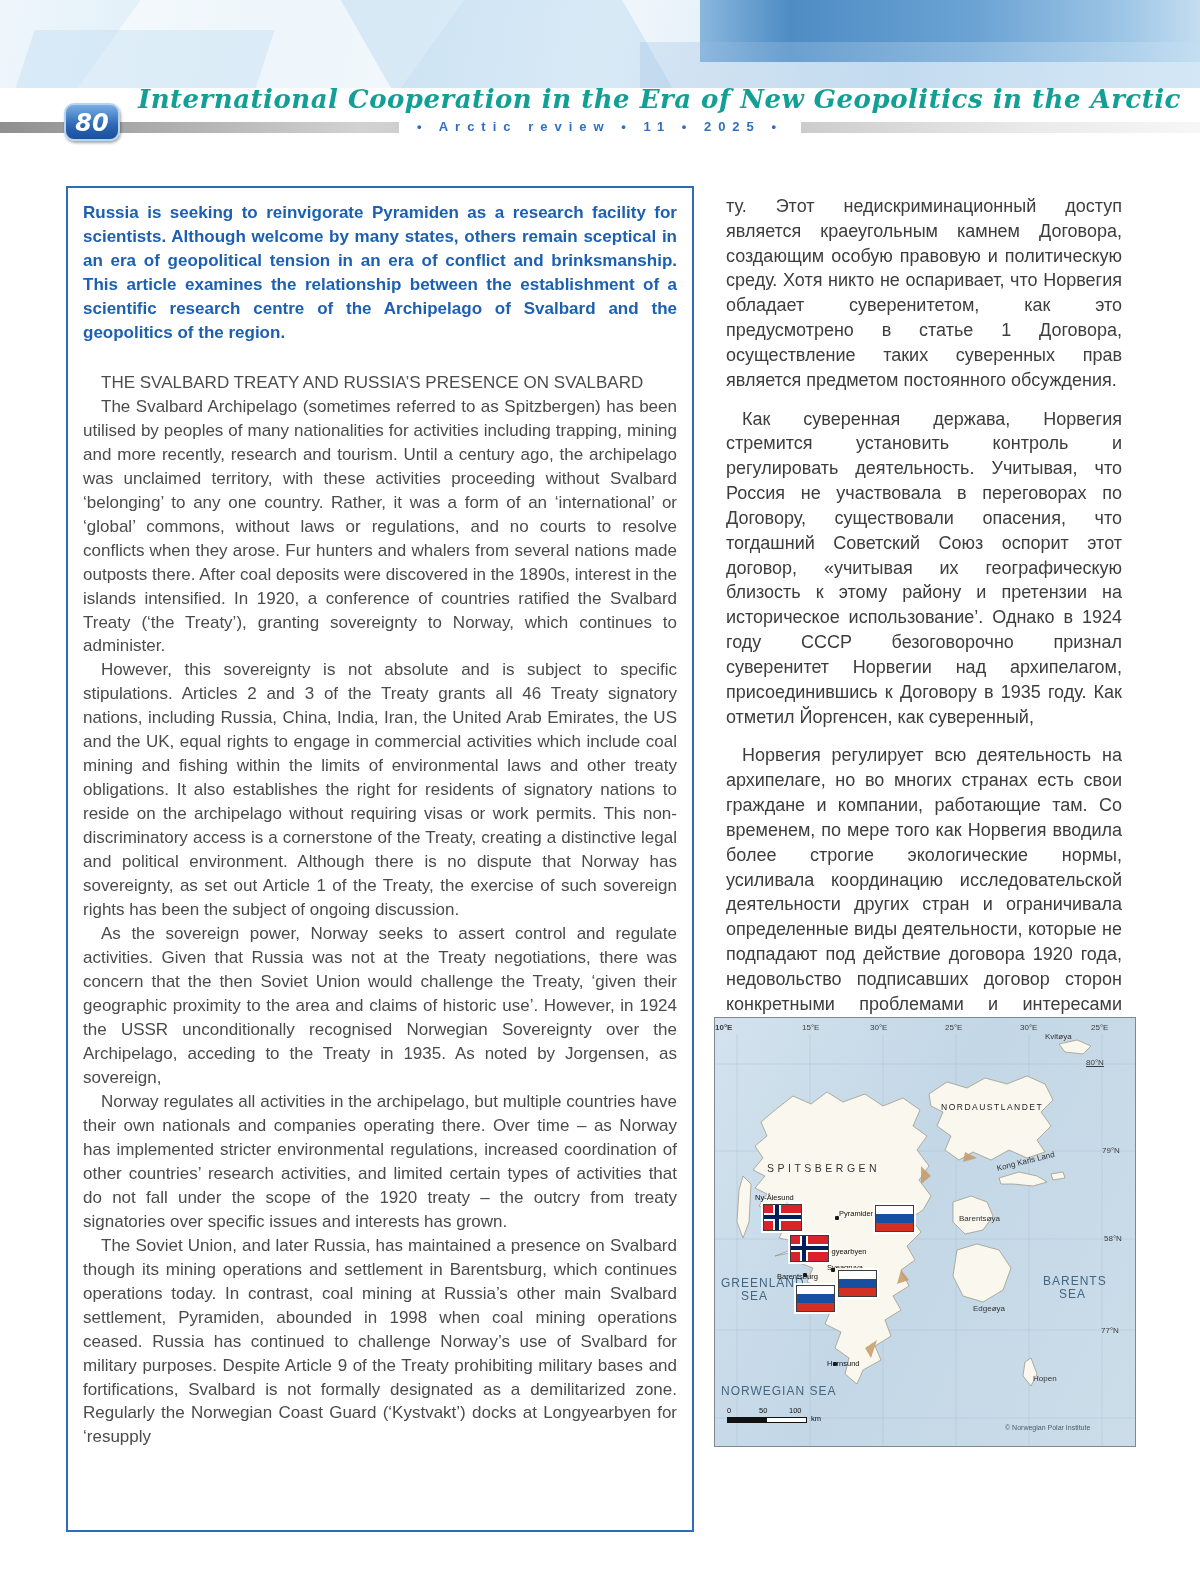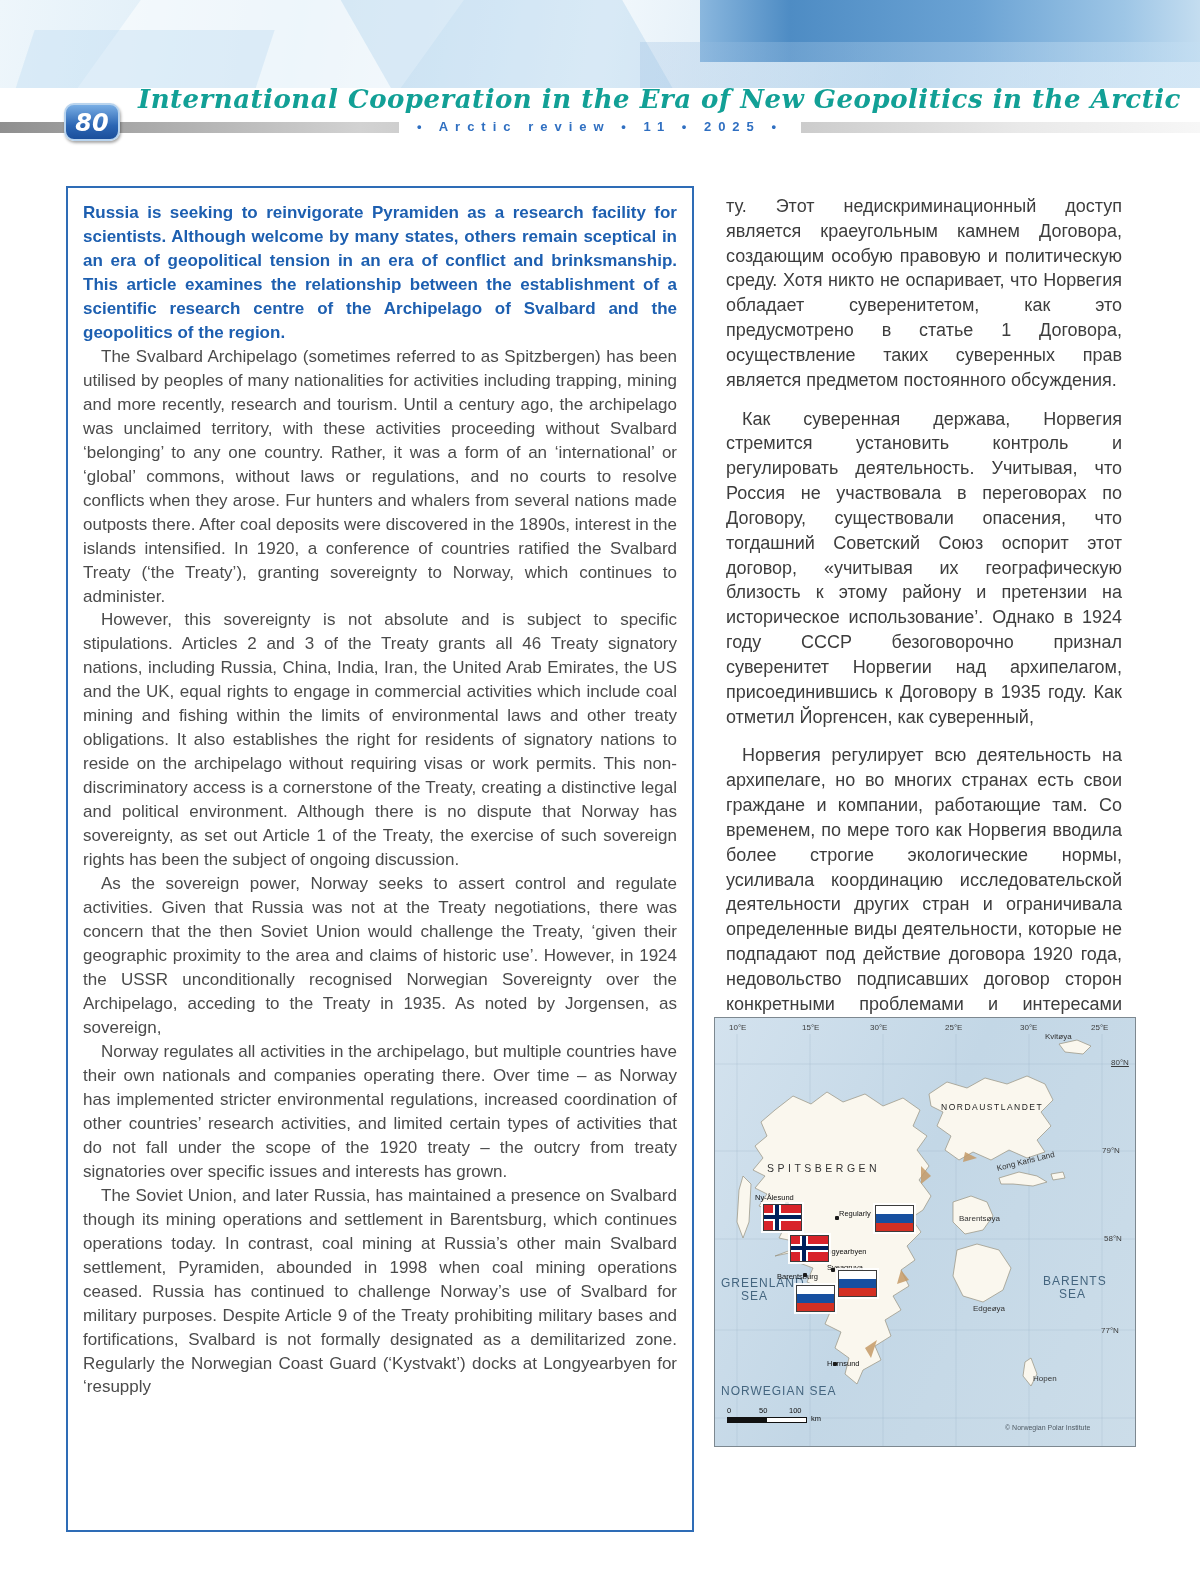--- a/index.html
+++ b/index.html
@@ -93,20 +93,21 @@
 
   <div class="page-title">International Cooperation in the Era of New Geopolitics in the Arctic</div>
   <div class="meta-strip"></div>
   <div class="journal-line">
     <span>•  Arctic review  •  11  •  2025  •</span>
   </div>
   <div class="page-badge">80</div>
 
   <div class="article-box">
     <p class="abstract">Russia is seeking to reinvigorate Pyramiden as a research facility for scientists. Although welcome by many states, others remain sceptical in an era of geopolitical tension in an era of conflict and brinksmanship. This article examines the relationship between the establishment of a scientific research centre of the Archipelago of Svalbard and the geopolitics of the region.</p>
+    <p class="section-heading">THE SVALBARD TREATY AND RUSSIA’S PRESENCE ON SVALBARD</p>
     <p class="eng-p">The Svalbard Archipelago (sometimes referred to as Spitzbergen) has been utilised by peoples of many nationalities for activities including trapping, mining and more recently, research and tourism. Until a century ago, the archipelago was unclaimed territory, with these activities proceeding without Svalbard ‘belonging’ to any one country. Rather, it was a form of an ‘international’ or ‘global’ commons, without laws or regulations, and no courts to resolve conflicts when they arose. Fur hunters and whalers from several nations made outposts there. After coal deposits were discovered in the 1890s, interest in the islands intensified. In 1920, a conference of countries ratified the Svalbard Treaty (‘the Treaty’), granting sovereignty to Norway, which continues to administer.</p>
     <p class="eng-p">However, this sovereignty is not absolute and is subject to specific stipulations. Articles 2 and 3 of the Treaty grants all 46 Treaty signatory nations, including Russia, China, India, Iran, the United Arab Emirates, the US and the UK, equal rights to engage in commercial activities which include coal mining and fishing within the limits of environmental laws and other treaty obligations. It also establishes the right for residents of signatory nations to reside on the archipelago without requiring visas or work permits. This non-discriminatory access is a cornerstone of the Treaty, creating a distinctive legal and political environment. Although there is no dispute that Norway has sovereignty, as set out Article 1 of the Treaty, the exercise of such sovereign rights has been the subject of ongoing discussion.</p>
     <p class="eng-p">As the sovereign power, Norway seeks to assert control and regulate activities. Given that Russia was not at the Treaty negotiations, there was concern that the then Soviet Union would challenge the Treaty, ‘given their geographic proximity to the area and claims of historic use’. However, in 1924 the USSR unconditionally recognised Norwegian Sovereignty over the Archipelago, acceding to the Treaty in 1935. As noted by Jorgensen, as sovereign,</p>
     <p class="eng-p">Norway regulates all activities in the archipelago, but multiple countries have their own nationals and companies operating there. Over time – as Norway has implemented stricter environmental regulations, increased coordination of other countries’ research activities, and limited certain types of activities that do not fall under the scope of the 1920 treaty – the outcry from treaty signatories over specific issues and interests has grown.</p>
     <p class="eng-p">The Soviet Union, and later Russia, has maintained a presence on Svalbard though its mining operations and settlement in Barentsburg, which continues operations today. In contrast, coal mining at Russia’s other main Svalbard settlement, Pyramiden, abounded in 1998 when coal mining operations ceased. Russia has continued to challenge Norway’s use of Svalbard for military purposes. Despite Article 9 of the Treaty prohibiting military bases and fortifications, Svalbard is not formally designated as a demilitarized zone. Regularly the Norwegian Coast Guard (‘Kystvakt’) docks at Longyearbyen for ‘resupply</p>
   </div>
 
   <div class="rus-col">
     <p class="rus-p">ту. Этот недискриминационный доступ является краеугольным камнем Договора, создающим особую правовую и политическую среду. Хотя никто не оспаривает, что Норвегия обладает суверенитетом, как это предусмотрено в статье 1 Договора, осуществление таких суверенных прав является предметом постоянного обсуждения.</p>
     <p class="rus-p indent">Как суверенная держава, Норвегия стремится установить контроль и регулировать деятельность. Учитывая, что Россия не участвовала в переговорах по Договору, существовали опасения, что тогдашний Советский Союз оспорит этот договор, «учитывая их географическую близость к этому району и претензии на историческое использование’. Однако в 1924 году СССР безоговорочно признал суверенитет Норвегии над архипелагом, присоединившись к Договору в 1935 году. Как отметил Йоргенсен, как суверенный,</p>
@@ -137,44 +138,44 @@
       <path class="land" d="M336,156 L348,154 350,160 338,162 Z"></path>
       <path class="land" d="M28,158 L36,166 34,204 28,220 22,204 24,172 Z"></path>
       <path class="land" d="M310,344 L316,340 322,356 316,368 308,358 Z"></path>
       <path class="tan" d="M150,330 L162,322 156,340 Z"></path>
       <path class="tan" d="M206,148 L216,158 206,166 Z"></path>
       <path class="tan" d="M250,134 L262,140 248,144 Z"></path>
       <path class="tan" d="M186,252 L194,262 182,266 Z"></path>
     </svg>
     <div id="map-overlay">
       <div class="scalebar"></div>
-    <span class="map-label lbl-coord" style="left: 14px; top: 5px;">10°E</span>
+    <span class="map-label lbl-coord" style="left: 0; top: 5px; font-weight: bold;">10°E</span>
         <span class="map-label lbl-coord" style="left: 87px; top: 5px;">15°E</span>
         <span class="map-label lbl-coord" style="left: 155px; top: 5px;">30°E</span>
         <span class="map-label lbl-coord" style="left: 230px; top: 5px;">25°E</span>
         <span class="map-label lbl-coord" style="left: 305px; top: 5px;">30°E</span>
         <span class="map-label lbl-coord" style="left: 376px; top: 5px;">25°E</span>
-        <span class="map-label lbl-coord" style="left: 396px; top: 40px; text-decoration: underline;">80°N</span>
+        <span class="map-label lbl-coord" style="left: 371px; top: 40px; text-decoration: underline;">80°N</span>
         <span class="map-label lbl-coord" style="left: 387px; top: 128px;">79°N</span>
         <span class="map-label lbl-coord" style="left: 389px; top: 216px;">58°N</span>
         <span class="map-label lbl-coord" style="left: 386px; top: 308px;">77°N</span>
         <span class="map-label lbl-island" style="left: 330px; top: 14px;">Kvitøya</span>
         <span class="map-label lbl-region" style="left: 226px; top: 84px;">NORDAUSTLANDET</span>
         <span class="map-label lbl-region-big" style="left: 52px; top: 144px;">SPITSBERGEN</span>
         <span class="map-label lbl-island" style="left: 282px; top: 146px; transform: rotate(-14deg);">Kong Karls Land</span>
         <span class="map-label lbl-island" style="left: 244px; top: 196px;">Barentsøya</span>
         <span class="map-label lbl-island" style="left: 258px; top: 262px; margin-top: 24px;">Edgeøya</span>
         <span class="map-label lbl-island" style="left: 318px; top: 356px;">Hopen</span>
         <span class="map-label lbl-sea" style="left: 6px; top: 258px;">GREENLAND</span>
         <span class="map-label lbl-sea" style="left: 26px; top: 271px;">SEA</span>
         <span class="map-label lbl-sea" style="left: 328px; top: 256px;">BARENTS</span>
         <span class="map-label lbl-sea" style="left: 344px; top: 269px;">SEA</span>
         <span class="map-label lbl-sea" style="left: 6px; top: 366px;">NORWEGIAN SEA</span>
         <span class="map-label lbl-place" style="left: 40px; top: 175px;">Ny-Ålesund</span>
-        <span class="map-label lbl-place" style="left: 124px; top: 191px;">Regularly</span>
+        <span class="map-label lbl-place" style="left: 124px; top: 191px;">Pyramiden</span>
         <span class="map-label lbl-place" style="left: 104px; top: 229px;">Longyearbyen</span>
         <span class="map-label lbl-place" style="left: 112px; top: 245px;">Sveagruva</span>
         <span class="map-label lbl-place" style="left: 62px; top: 254px;">Barentsburg</span>
         <span class="map-label lbl-place" style="left: 112px; top: 341px;">Hornsund</span>
         <span class="map-label lbl-scale" style="left: 12px; top: 388px;">0</span>
         <span class="map-label lbl-scale" style="left: 44px; top: 388px;">50</span>
         <span class="map-label lbl-scale" style="left: 74px; top: 388px;">100</span>
         <span class="map-label lbl-scale" style="left: 96px; top: 396px;">km</span>
         <span class="map-label lbl-credit" style="left: 290px; top: 406px;">© Norwegian Polar Institute</span>
         <span class="map-dot" style="left: 70px; top: 184px;"></span>

